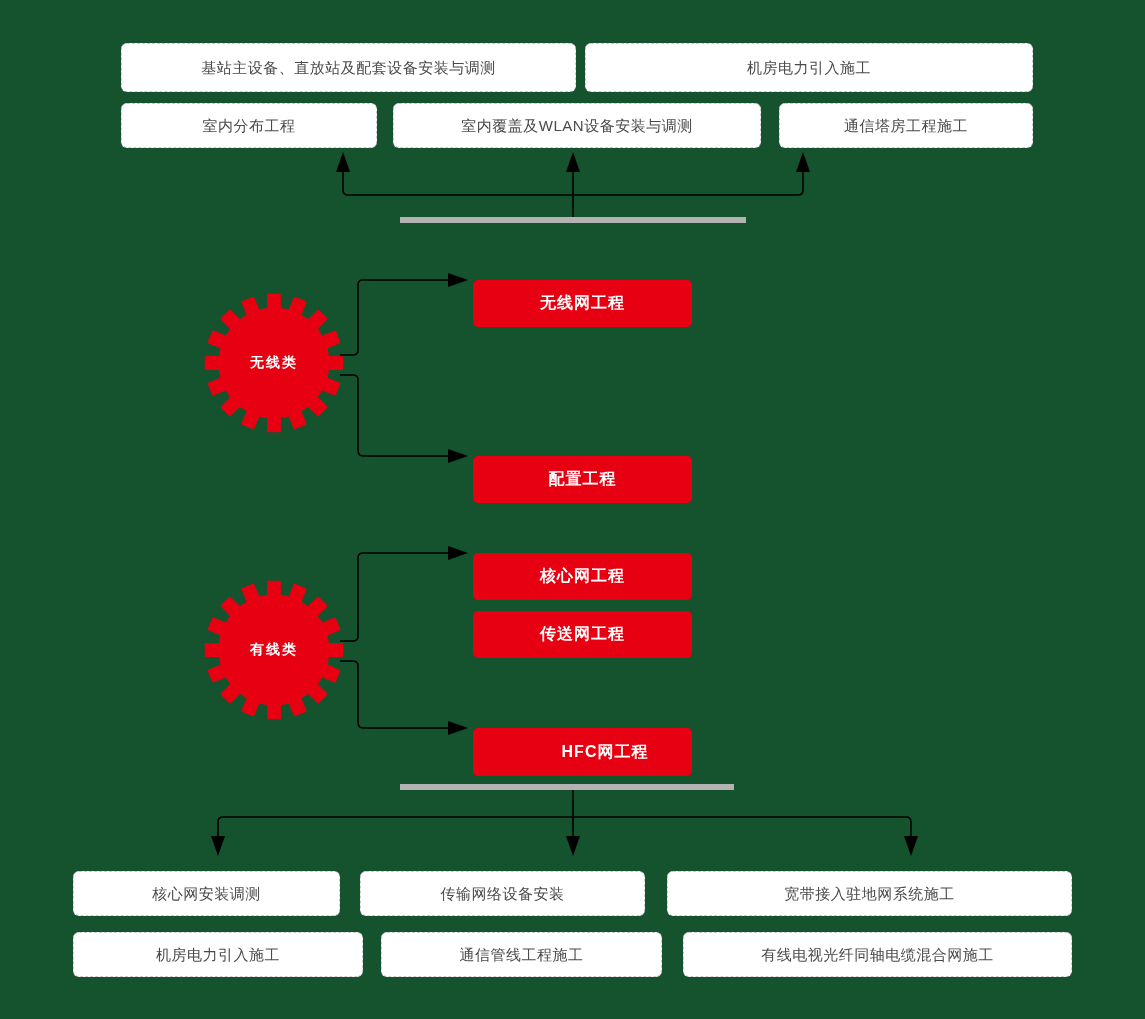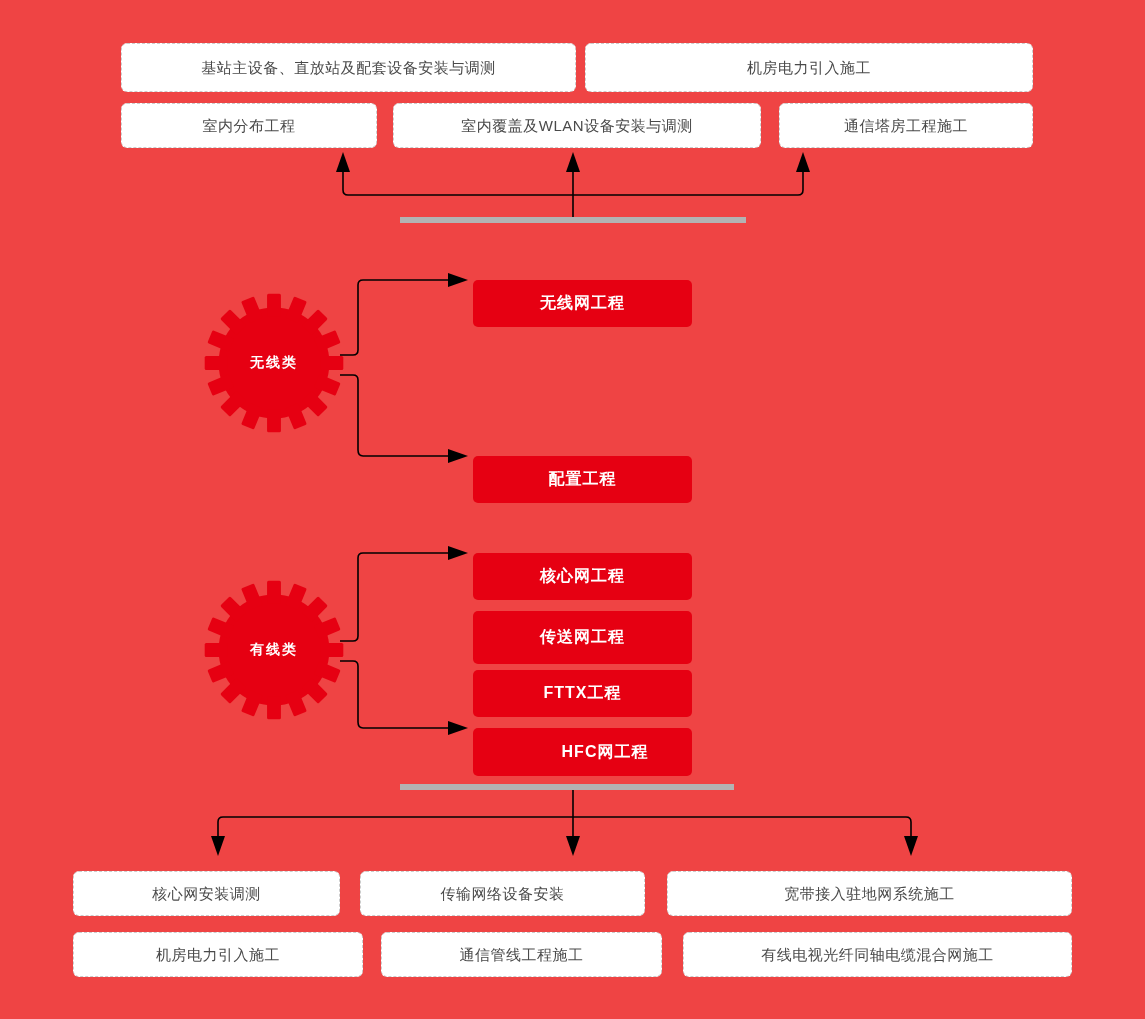--- a/index.html
+++ b/index.html
@@ -7,21 +7,21 @@
     padding: 0;
     background: #ffffff;
   }
   body {
     font-family: "Liberation Sans", "DejaVu Sans", sans-serif;
   }
   #canvas {
     position: relative;
     width: 1145px;
     height: 1019px;
-    background: #ef4444;
+    background: #14532d;
     overflow: hidden;
   }
 
   
   .dashed-box {
     position: absolute;
     box-sizing: border-box;
     border: 1px dashed #cccccc;
     border-radius: 6px;
     background: #ffffff;
@@ -187,22 +187,21 @@
           <rect x="91" y="10" width="18" height="30" rx="2" transform="rotate(292.5 100 100)"></rect>
           <rect x="91" y="10" width="18" height="30" rx="2" transform="rotate(315 100 100)"></rect>
           <rect x="91" y="10" width="18" height="30" rx="2" transform="rotate(337.5 100 100)"></rect>
         </g>
       </g>
     </svg>
     <div class="gear-label">有线类</div>
   </div>
 
   <div class="red-box" style="left:473px; top:529px; width:219px; height:47px;">核心网工程</div>
-  <div class="red-box" style="left:473px; top:587px; width:219px; height:53px;">传送网工程</div>
-  <div class="red-box" style="left:473px; top:646px; width:219px; height:47px;">FTTX工程</div>
+  <div class="red-box" style="left:473px; top:587px; width:219px; height:47px;">传送网工程</div>
   <div class="red-box" style="left:473px; top:704px; width:219px; height:48px;padding-left:45px;">HFC网工程</div>
 
   <svg class="conn" viewBox="0 0 1145 1019" xmlns="http://www.w3.org/2000/svg">
     <path d="M340,641 L353,641 Q358,641 358,636 L358,558 Q358,553 363,553 L452,553" stroke="#000000" stroke-width="1.6" fill="none"></path>
     <polygon points="468,553 448,546 448,560" fill="#000000"></polygon>
     <path d="M340,661 L353,661 Q358,661 358,666 L358,722 Q358,728 363,728 L452,728" stroke="#000000" stroke-width="1.6" fill="none"></path>
     <polygon points="468,728 448,721 448,735" fill="#000000"></polygon>
   </svg>
 
   <div class="gray-bar" style="left:400px; top:784px; width:334px;"></div>

